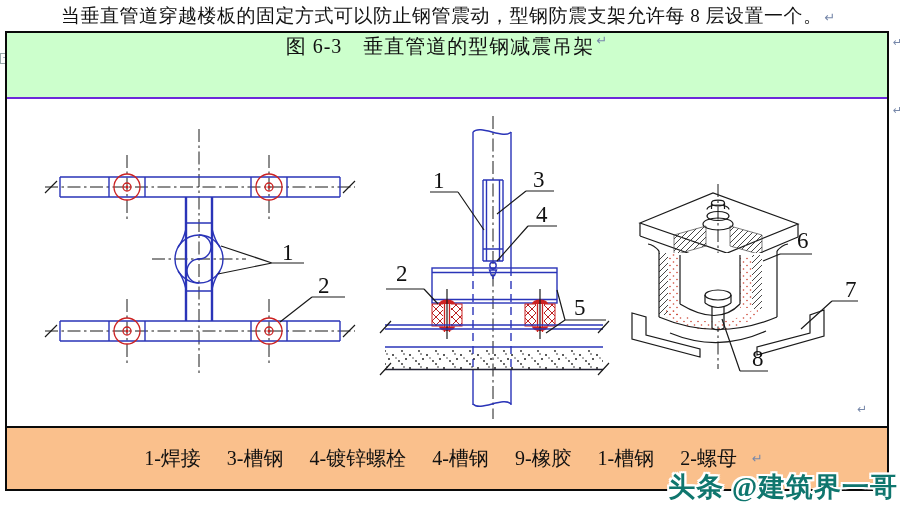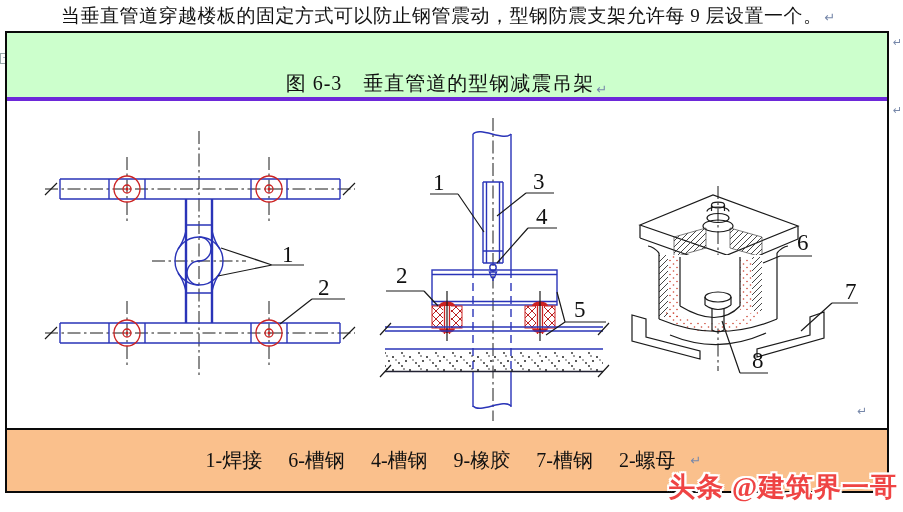--- a/index.html
+++ b/index.html
@@ -13,54 +13,54 @@
   }
   .pm{color:#7788aa;font-size:13px;font-family:"DejaVu Sans",sans-serif;margin-left:2px;}
   .tbl-handle{
     position:absolute;left:0px;top:53px;width:9px;height:9px;border:1px solid #9aa;
     color:#89a;font-size:8px;line-height:8px;text-align:center;font-family:"DejaVu Sans",sans-serif;
   }
   .figure-table{
     position:absolute;left:5px;top:31px;width:884px;border:2px solid #0a0a0a;box-sizing:border-box;
   }
   .row-title{
-    height:64px;background:#ccffcc;border-bottom:4px solid #6d28d9;
-    display:flex;align-items:flex-end;justify-content:center;
+    height:64px;background:#ccffcc;border-bottom:2px solid #6d28d9;
+    display:flex;align-items:flex-start;justify-content:center;
     font-size:20px;letter-spacing:1px;white-space:nowrap;
   }
   .row-canvas{height:327px;background:#fff;border-bottom:2px solid #0a0a0a;position:relative;}
   .row-canvas svg{display:block;}
   .row-legend{
     height:61px;background:#fac08c;
     display:flex;align-items:center;justify-content:center;
     font-size:20px;white-space:nowrap;
   }
   .row-legend .li{margin:0 13px;}
   .margin-pm{position:absolute;left:893px;color:#7788aa;font-size:11px;font-family:"DejaVu Sans",sans-serif;}
   .watermark{
     position:absolute;right:5px;top:469px;z-index:5;
-    font-size:27px;font-weight:bold;letter-spacing:1px;color:#ef4444;white-space:nowrap;
+    font-size:27px;font-weight:bold;letter-spacing:1px;color:#0f766e;white-space:nowrap;
     text-shadow:-2px -2px 0 #fff,2px -2px 0 #fff,-2px 2px 0 #fff,2px 2px 0 #fff,
                 -2px 0 0 #fff,2px 0 0 #fff,0 -2px 0 #fff,0 2px 0 #fff;
   }
   
   .bl{stroke:#2a34b8;fill:none;stroke-width:1.4;}
   .blT{stroke:#2a34b8;fill:none;stroke-width:2.4;}
   .bldash{stroke:#2a34b8;fill:none;stroke-width:1.4;stroke-dasharray:8 5;}
   .rd{stroke:#cc2222;fill:none;stroke-width:1.3;}
   .bk{stroke:#1a1a1a;fill:none;stroke-width:1.2;}
   .cl{stroke:#1a1a1a;fill:none;stroke-width:1;stroke-dasharray:13 3.5 2.5 3.5;}
   .lbl{font-family:"Liberation Serif","DejaVu Serif",serif;font-size:23px;fill:#111;}
   .pmsvg{font-family:"DejaVu Sans",sans-serif;font-size:12px;fill:#7788aa;}
 </style>
 </head>
 <body>
 
 <div class="intro">
-  <span>当垂直管道穿越楼板的固定方式可以防止钢管震动，型钢防震支架允许每 9 层设置一个。</span><span class="pm">↵</span>
+  <span>当垂直管道穿越楼板的固定方式可以防止钢管震动，型钢防震支架允许每 8 层设置一个。</span><span class="pm">↵</span>
 </div>
 
 <div class="tbl-handle">+</div>
 
 <div class="figure-table">
 
   <div class="row-title">
     <span>图 6-3　垂直管道的型钢减震吊架</span>
       <span class="pm">↵</span>
   </div>
@@ -259,24 +259,25 @@
           <text class="lbl" x="752" y="365">8</text>
           <text class="pmsvg" x="857" y="412">↵</text>
         </g>
 
       </g>
     </svg>
   </div>
 
   <div class="row-legend">
     <span class="li">1-焊接</span>
-    <span class="li">6-槽钢</span>
+    <span class="li">3-槽钢</span>
+    <span class="li">4-镀锌螺栓</span>
     <span class="li">4-槽钢</span>
     <span class="li">9-橡胶</span>
-    <span class="li">7-槽钢</span>
+    <span class="li">1-槽钢</span>
     <span class="li">2-螺母</span>
     <span class="pm">↵</span>
   </div>
 
 </div>
 
 <span class="margin-pm" style="top:36px">↵</span>
 <span class="margin-pm" style="top:104px">↵</span>
 
 <div class="watermark">头条 @建筑界一哥</div>

